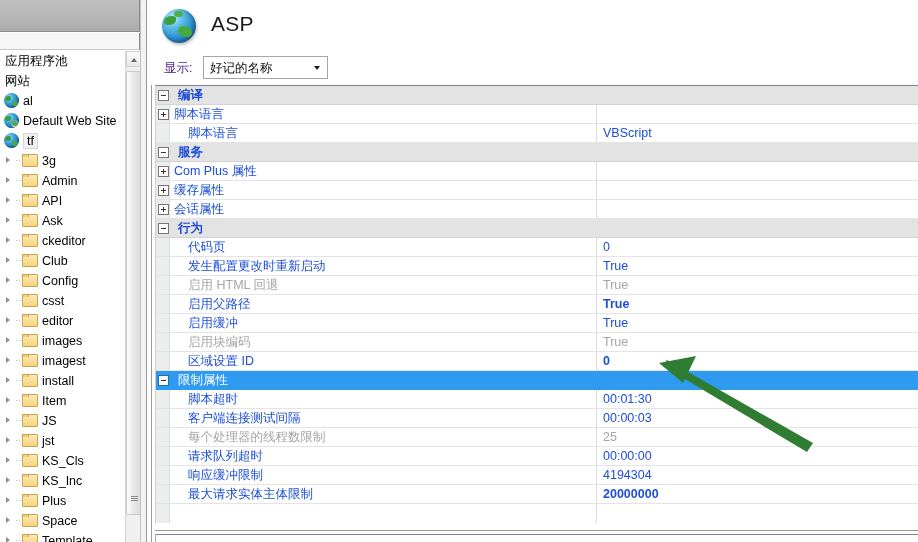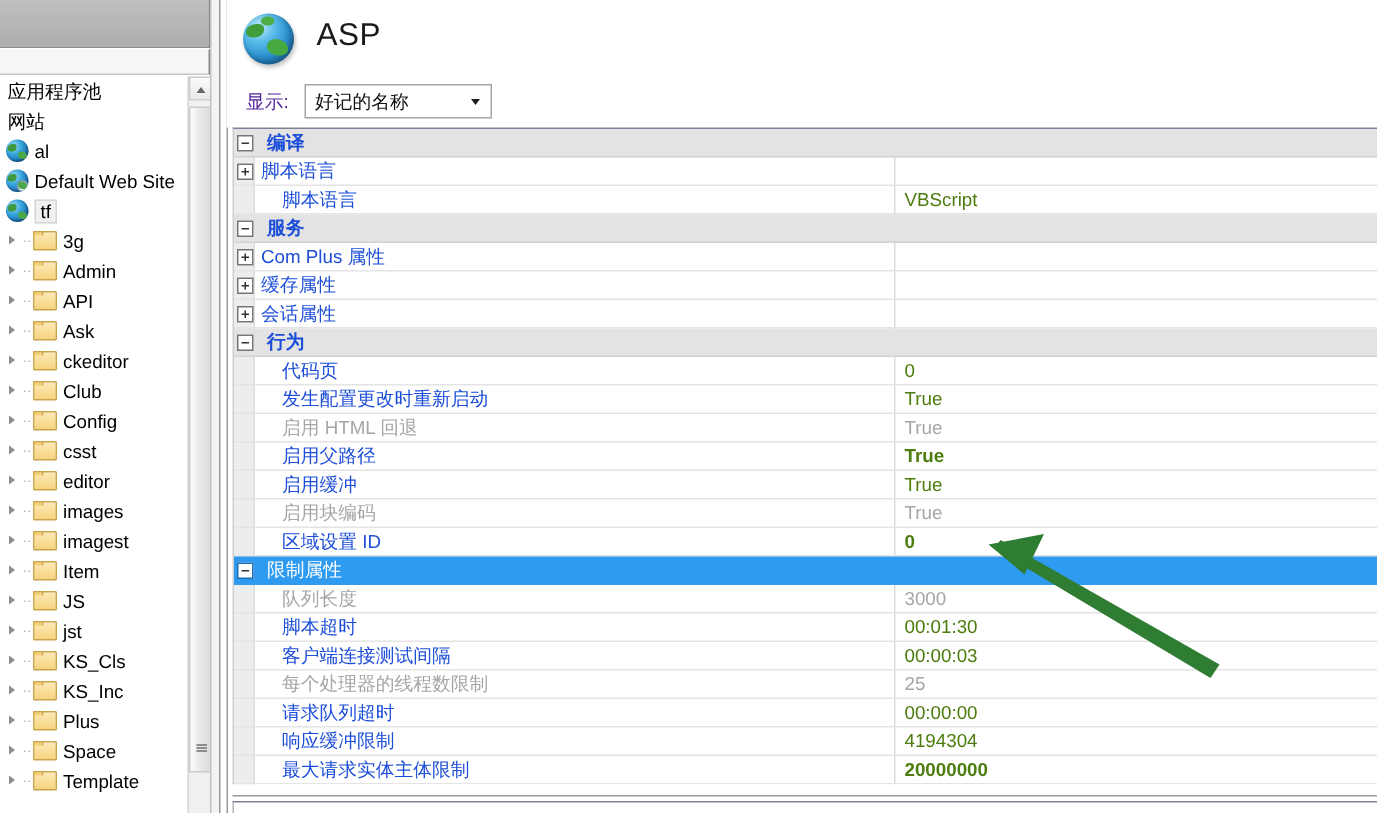--- a/index.html
+++ b/index.html
@@ -213,21 +213,21 @@
   }
   .row.cat.sel .tog { background:#ffffff; border-color:#1e6fb0; }
   .row .name {
     position:absolute; left:18px; top:0; font-size:12.5px; color:#1d4ed8;
   }
   .row.cat .name { font-weight:bold; left:22px; }
   .row.cat.sel .name { color:#ffffff; font-weight:normal;text-align:right; }
   .row .name.indent { left:32px; }
   .row .name.dim { color:#a6a6a6; }
   .row .val {
-    position:absolute; left:447px; top:0; font-size:12.5px; color:#4d7c0f;
+    position:absolute; left:447px; top:0; font-size:12.5px; color:#1d4ed8;
   }
   .row .val.dim { color:#a6a6a6; }
   .row .val.bold { font-weight:bold; }
 
   .grid-bottom-strip {
     position:absolute; left:4px; top:523px; width:764px; height:8px;
     background:#ffffff; border-bottom:1px solid #9a9a9a;
   }
   .bottom-pane {
     position:absolute; left:4px; top:534px; width:764px; height:8px;
@@ -269,20 +269,21 @@
           <div class="sb-row child"><span class="expander"></span><span class="sb-dots">··</span><span class="icon-folder"><span class="back"></span><span class="tab"></span></span><span class="lbl">Admin</span></div>
           <div class="sb-row child"><span class="expander"></span><span class="sb-dots">··</span><span class="icon-folder"><span class="back"></span><span class="tab"></span></span><span class="lbl">API</span></div>
           <div class="sb-row child"><span class="expander"></span><span class="sb-dots">··</span><span class="icon-folder"><span class="back"></span><span class="tab"></span></span><span class="lbl">Ask</span></div>
           <div class="sb-row child"><span class="expander"></span><span class="sb-dots">··</span><span class="icon-folder"><span class="back"></span><span class="tab"></span></span><span class="lbl">ckeditor</span></div>
           <div class="sb-row child"><span class="expander"></span><span class="sb-dots">··</span><span class="icon-folder"><span class="back"></span><span class="tab"></span></span><span class="lbl">Club</span></div>
           <div class="sb-row child"><span class="expander"></span><span class="sb-dots">··</span><span class="icon-folder"><span class="back"></span><span class="tab"></span></span><span class="lbl">Config</span></div>
           <div class="sb-row child"><span class="expander"></span><span class="sb-dots">··</span><span class="icon-folder"><span class="back"></span><span class="tab"></span></span><span class="lbl">csst</span></div>
           <div class="sb-row child"><span class="expander"></span><span class="sb-dots">··</span><span class="icon-folder"><span class="back"></span><span class="tab"></span></span><span class="lbl">editor</span></div>
           <div class="sb-row child"><span class="expander"></span><span class="sb-dots">··</span><span class="icon-folder"><span class="back"></span><span class="tab"></span></span><span class="lbl">images</span></div>
           <div class="sb-row child"><span class="expander"></span><span class="sb-dots">··</span><span class="icon-folder"><span class="back"></span><span class="tab"></span></span><span class="lbl">imagest</span></div>
+          <div class="sb-row child"><span class="expander"></span><span class="sb-dots">··</span><span class="icon-folder"><span class="back"></span><span class="tab"></span></span><span class="lbl">install</span></div>
           <div class="sb-row child"><span class="expander"></span><span class="sb-dots">··</span><span class="icon-folder"><span class="back"></span><span class="tab"></span></span><span class="lbl">Item</span></div>
           <div class="sb-row child"><span class="expander"></span><span class="sb-dots">··</span><span class="icon-folder"><span class="back"></span><span class="tab"></span></span><span class="lbl">JS</span></div>
           <div class="sb-row child"><span class="expander"></span><span class="sb-dots">··</span><span class="icon-folder"><span class="back"></span><span class="tab"></span></span><span class="lbl">jst</span></div>
           <div class="sb-row child"><span class="expander"></span><span class="sb-dots">··</span><span class="icon-folder"><span class="back"></span><span class="tab"></span></span><span class="lbl">KS_Cls</span></div>
           <div class="sb-row child"><span class="expander"></span><span class="sb-dots">··</span><span class="icon-folder"><span class="back"></span><span class="tab"></span></span><span class="lbl">KS_Inc</span></div>
           <div class="sb-row child"><span class="expander"></span><span class="sb-dots">··</span><span class="icon-folder"><span class="back"></span><span class="tab"></span></span><span class="lbl">Plus</span></div>
           <div class="sb-row child"><span class="expander"></span><span class="sb-dots">··</span><span class="icon-folder"><span class="back"></span><span class="tab"></span></span><span class="lbl">Space</span></div>
           <div class="sb-row child"><span class="expander"></span><span class="sb-dots">··</span><span class="icon-folder"><span class="back"></span><span class="tab"></span></span><span class="lbl">Template</span></div>
         </div>
     </div>
@@ -385,24 +386,20 @@
           <div class="row">
             <span class="name indent">区域设置 ID</span>
             <span class="val bold">0</span>
           </div>
           <div class="row cat sel">
             <span class="tog"></span>
             <span class="name">限制属性</span>
             <span class="val"></span>
           </div>
           <div class="row">
-            <span class="name indent dim">队列长度</span>
-            <span class="val dim">3000</span>
-          </div>
-          <div class="row">
             <span class="name indent">脚本超时</span>
             <span class="val">00:01:30</span>
           </div>
           <div class="row">
             <span class="name indent">客户端连接测试间隔</span>
             <span class="val">00:00:03</span>
           </div>
           <div class="row">
             <span class="name indent dim">每个处理器的线程数限制</span>
             <span class="val dim">25</span>

